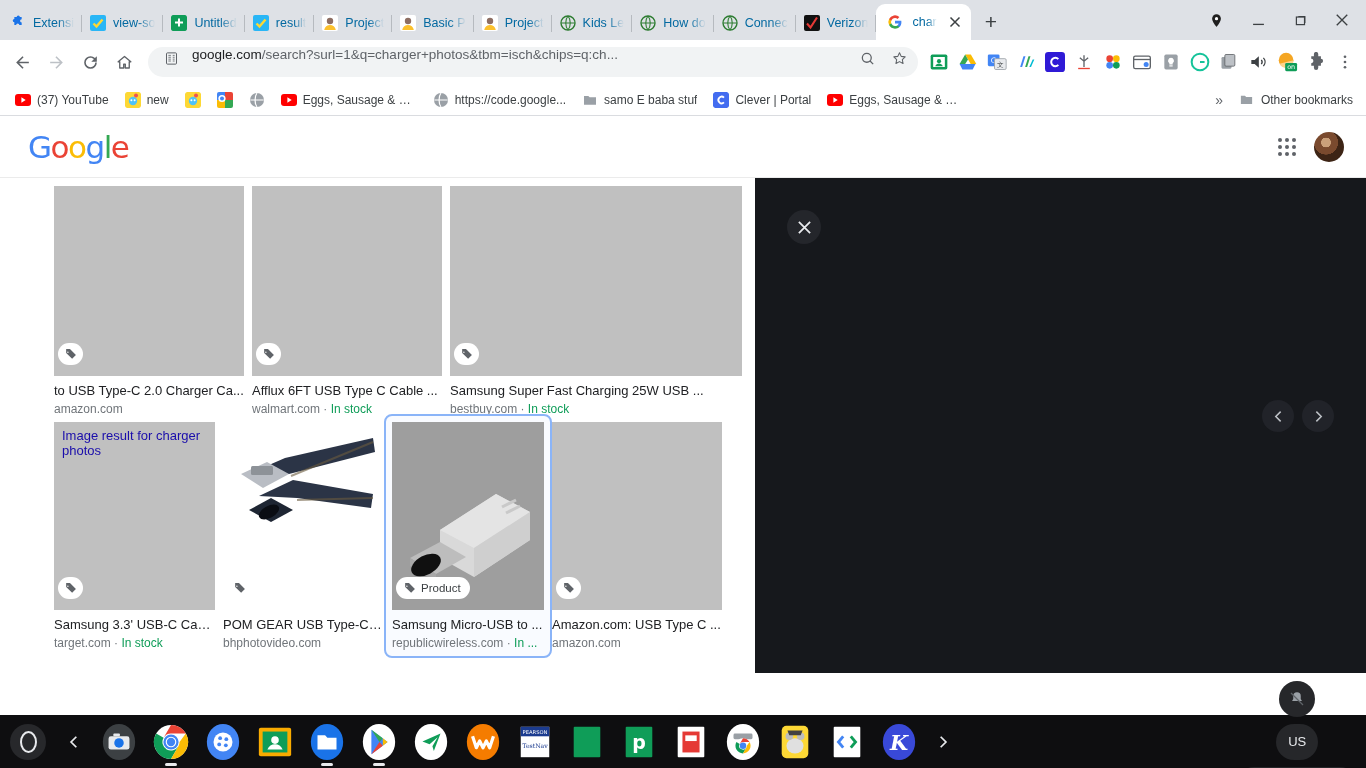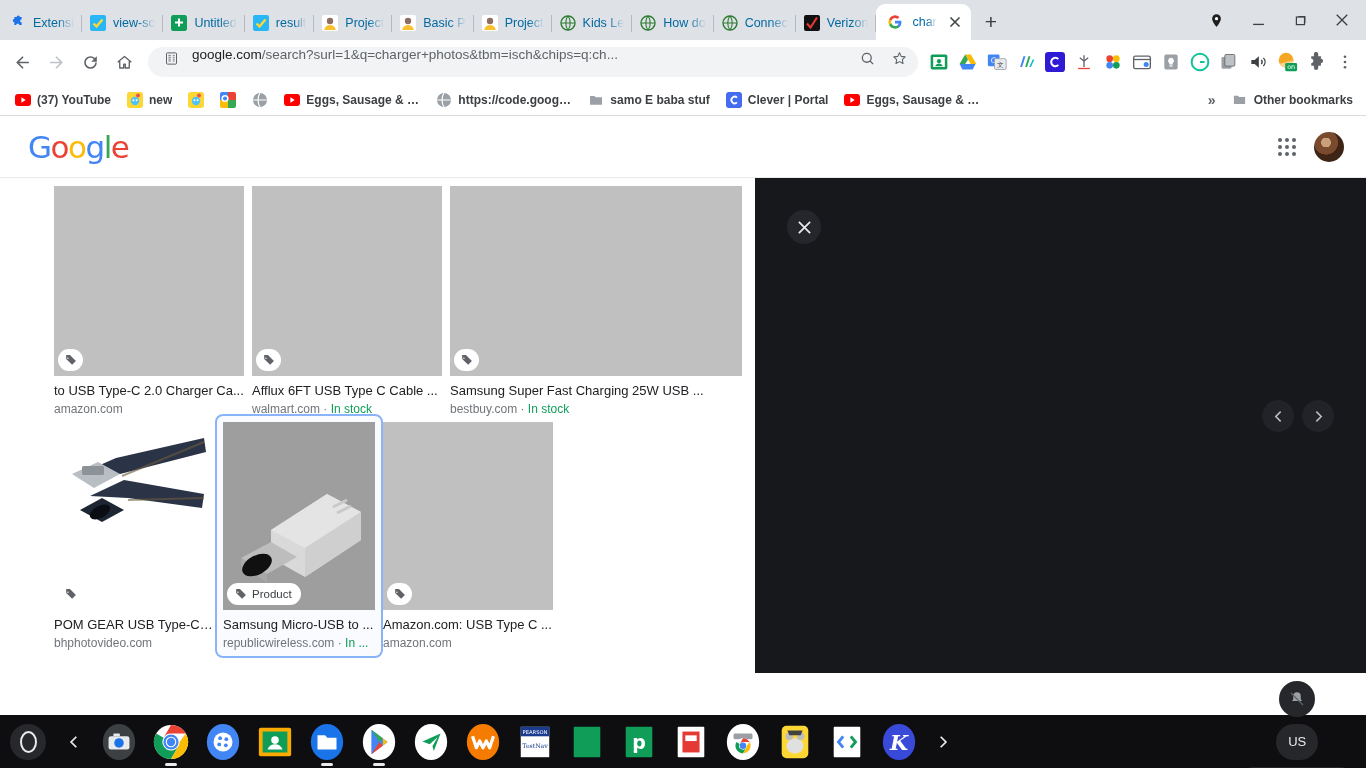--- a/index.html
+++ b/index.html
@@ -64,21 +64,21 @@
   .omni-url b { color: #202124; font-weight: 400; }
   .omni-ico { width: 22px; height: 22px; display:flex; align-items:center;
               justify-content:center; color:#5f6368; flex:0 0 auto; }
   .exts { display:flex; align-items:center; gap: 3px; padding-right: 2px; }
   .ext { width: 26px; height: 26px; display:flex; align-items:center;
          justify-content:center; position: relative; }
 
   
   .bookmarks { height: 32px; background:#fff; display:flex; align-items:center;
                padding: 0 8px; gap: 2px; border-bottom: 1px solid #dadce0;
-               font-size: 12px; color:#3c4043; position: relative; font-weight: bold; }
+               font-size: 12px; color:#3c4043; position: relative; }
   .bm { display:flex; align-items:center; gap: 6px; padding: 3px 7px;
         border-radius: 4px; white-space:nowrap; max-width: 150px; overflow:hidden; }
   .bm-label { overflow:hidden; text-overflow: ellipsis; white-space:nowrap; }
   .bm-right { position:absolute; right: 6px; display:flex; align-items:center; gap:2px;}
   .chev { padding: 3px 7px; color:#5f6368; font-size: 14px; }
 
   
   .ghead { height: 62px; background:#fff; display:flex; align-items:center;
            padding: 0 20px; position: relative; border-bottom: 1px solid #ebebeb; }
   .glogo { font-size: 31px; letter-spacing: -1.5px; margin-left: 8px;
@@ -97,21 +97,21 @@
             background: radial-gradient(circle at 40% 35%, #caa07a 0 18%, #7a4a2e 19% 45%, #3d2415 46% 100%); }
 
   
   .content { display:flex; height: 495px; background:#fff; position: relative; }
   .grid { width: 755px; padding: 8px 0 0 10px; position: relative; }
   .rowwrap { display:flex; gap: 8px; margin-bottom: 6px; margin-left: 44px; }
   .card { position: relative; }
   .card.sel { border:2px solid #8ab4f8; border-radius: 8px;
               padding: 6px; background:#e8f0fe44; margin: -8px -8px 0 -8px; }
   .thumb { position: relative; overflow: hidden; background: #c0c0c0; }
-  .badge { position:absolute; left: 4px; bottom: 5px; background:#fff;
+  .badge { position:absolute; left: 4px; bottom: 11px; background:#fff;
            border-radius: 12px; height: 22px; display:flex; align-items:center;
            gap: 5px; padding: 0 9px 0 7px; font-size: 11.5px; color:#3c4043; }
   .badge.iconly { padding: 0 6px; }
   .ctitle { font-size: 13px; color:#202124; margin-top: 7px; white-space:nowrap;
             overflow:hidden; text-overflow: ellipsis; }
   .csrc { font-size: 12px; color:#70757a; margin-top: 4px; white-space:nowrap;
           overflow:hidden; text-overflow:ellipsis; }
   .csrc .stock { color:#0f9d58; }
   .alt-text { position:absolute; top: 6px; left: 8px; color:#1a0dab;
               font-size: 13px; line-height: 15px; width: 140px; }
@@ -632,20 +632,35 @@
                     <path d="M11 2H4v7l11 11 7-7zM7.2 6.6a1.3 1.3 0 110 2.6 1.3 1.3 0 010-2.6z" fill="#5f6368"></path>
                   </svg>
                 </span>
               </div>
             </div>
             <div class="ctitle" style="max-width:292px">Samsung Super Fast Charging 25W USB ...</div>
             <div class="csrc" style="max-width:292px"><span>bestbuy.com</span><span> · </span><span class="stock">In stock</span></div>
           </div>
         </div>
       <div class="rowwrap" id="row2">
+          <div class="card">
+            <div class="thumb" style="width:161px;height:188px;">
+              <div style="width:161px;height:188px;background:#c0c0c0;"></div>
+              <div class="alt-text">Image result for charger photos</div>
+              <div class="badge iconly">
+                <span>
+                  <svg width="13" height="13" viewBox="0 0 24 24">
+                    <path d="M11 2H4v7l11 11 7-7zM7.2 6.6a1.3 1.3 0 110 2.6 1.3 1.3 0 010-2.6z" fill="#5f6368"></path>
+                  </svg>
+                </span>
+              </div>
+            </div>
+            <div class="ctitle" style="max-width:161px">Samsung 3.3' USB-C Cab...</div>
+            <div class="csrc" style="max-width:161px"><span>target.com</span><span> · </span><span class="stock">In stock</span></div>
+          </div>
           <div class="card">
             <div class="thumb" style="width:161px;height:188px;">
               <svg width="161" height="188" viewBox="0 0 161 188">
                 <rect width="161" height="188" fill="#ffffff"></rect>
                 <path d="M30 50 L62 36 L150 16 L152 30 L66 52 Z" fill="#2b3446"></path>
                 <path d="M18 52 L44 40 L66 52 L40 66 Z" fill="#b9bdc4"></path>
                 <rect x="28" y="44" width="22" height="9" rx="1.5" fill="#8d9298"></rect>
                 <path d="M36 74 L70 58 L150 72 L148 86 L74 76 Z" fill="#2b3446"></path>
                 <path d="M26 88 L48 76 L70 88 L48 100 Z" fill="#1e2633"></path>
                 <ellipse cx="46" cy="90" rx="11" ry="6" transform="rotate(-28 46 90)" fill="#0a0d13"></ellipse>

